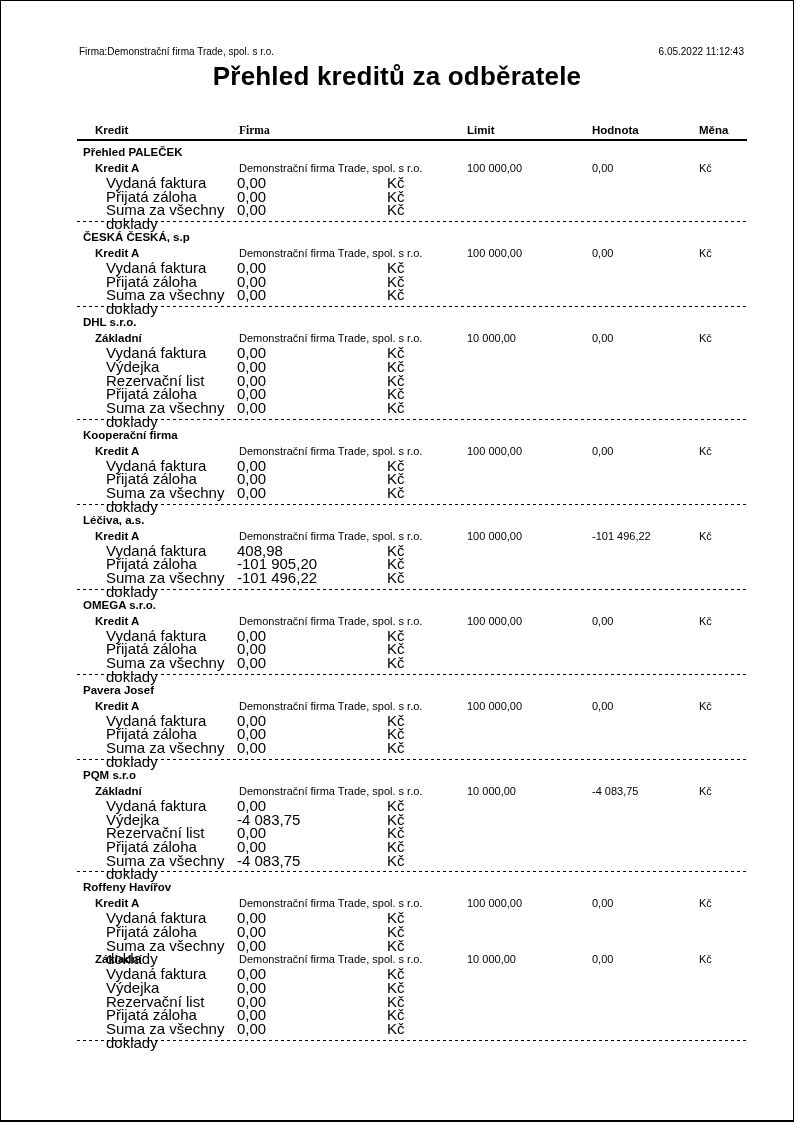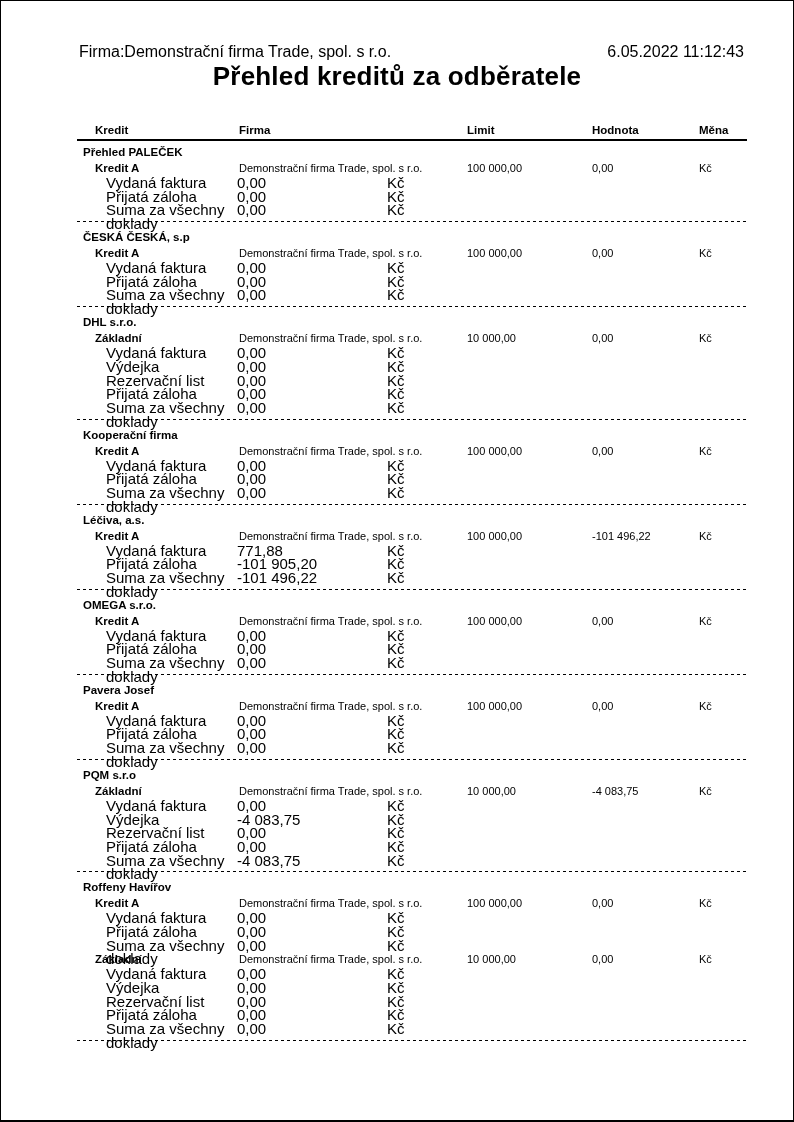--- a/index.html
+++ b/index.html
@@ -10,21 +10,21 @@
     background:#fff;
     border:1px solid #000;
     border-bottom-width:2px;
     font-family:"Liberation Sans", sans-serif;
     color:#000;
     overflow:hidden;
   }
   .meta-row {
     display:flex; justify-content:space-between;
     padding:44px 49px 0 78px;
-    font-size:16px; line-height:13px;
+    font-size:10px; line-height:13px;
   }
   .report-title {
     text-align:center;
     font-size:26px; font-weight:bold;
     margin-top:3px;
     letter-spacing:0.2px;
   }
   .content { margin:0 46px 0 76px; width:670px; }
   .grid-main {
     display:grid;
@@ -34,21 +34,21 @@
     display:grid;
     grid-template-columns:160px 142px 47px auto;
   }
   .table-head {
     margin-top:32px;
     font-size:11.5px; font-weight:bold;
     padding-bottom:3px;
     border-bottom:2px solid #000;
   }
   .th-kredit { padding-left:18px; }
-  .th-firma  { padding-left:2px; }
+  .th-firma  { padding-left:2px;font-family:Liberation Serif, serif; }
   .num { text-align:left; }
   .mena-cell { padding-left:10px; }
   .customer-row {
     padding-top:3px;
     height:17px; line-height:17px;
     font-size:11.5px; font-weight:bold;
     padding-left:6px;
   }
   .credit-row { height:15px; line-height:15px; font-size:11px; }
   .credit-name { padding-left:18px; font-weight:bold; font-size:11.5px; }
@@ -241,21 +241,21 @@
   <div class="grid-main credit-row">
     <div class="credit-name">Kredit A</div>
     <div class="firma-cell">Demonstrační firma Trade, spol. s r.o.</div>
     <div class="num">100 000,00</div>
     <div class="num">-101 496,22</div>
     <div class="mena-cell">Kč</div>
   </div>
 
   <div class="grid-sub subrow">
     <div class="sub-label">Vydaná faktura</div>
-    <div class="num">771,88</div>
+    <div class="num">408,98</div>
     <div class="sub-mena">Kč</div>
     <div></div>
   </div>
 
   <div class="grid-sub subrow">
     <div class="sub-label">Přijatá záloha</div>
     <div class="num">-101 905,20</div>
     <div class="sub-mena">Kč</div>
     <div></div>
   </div>

